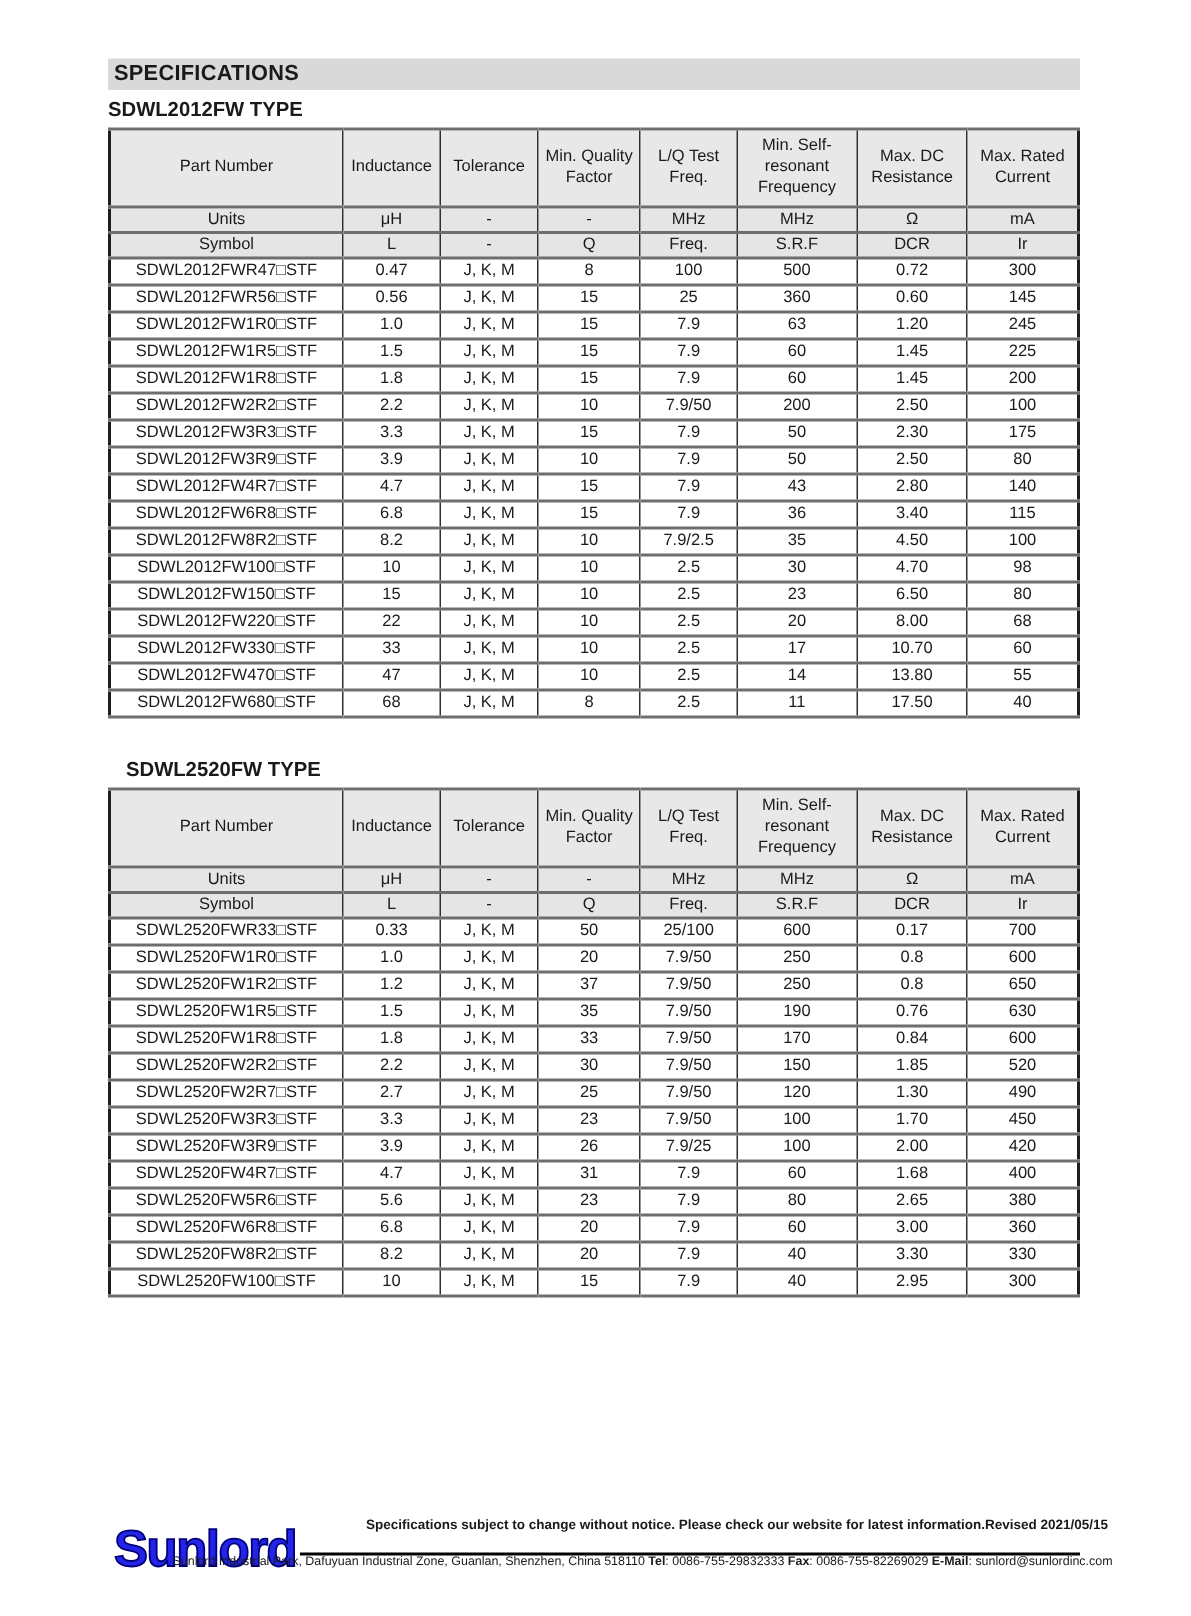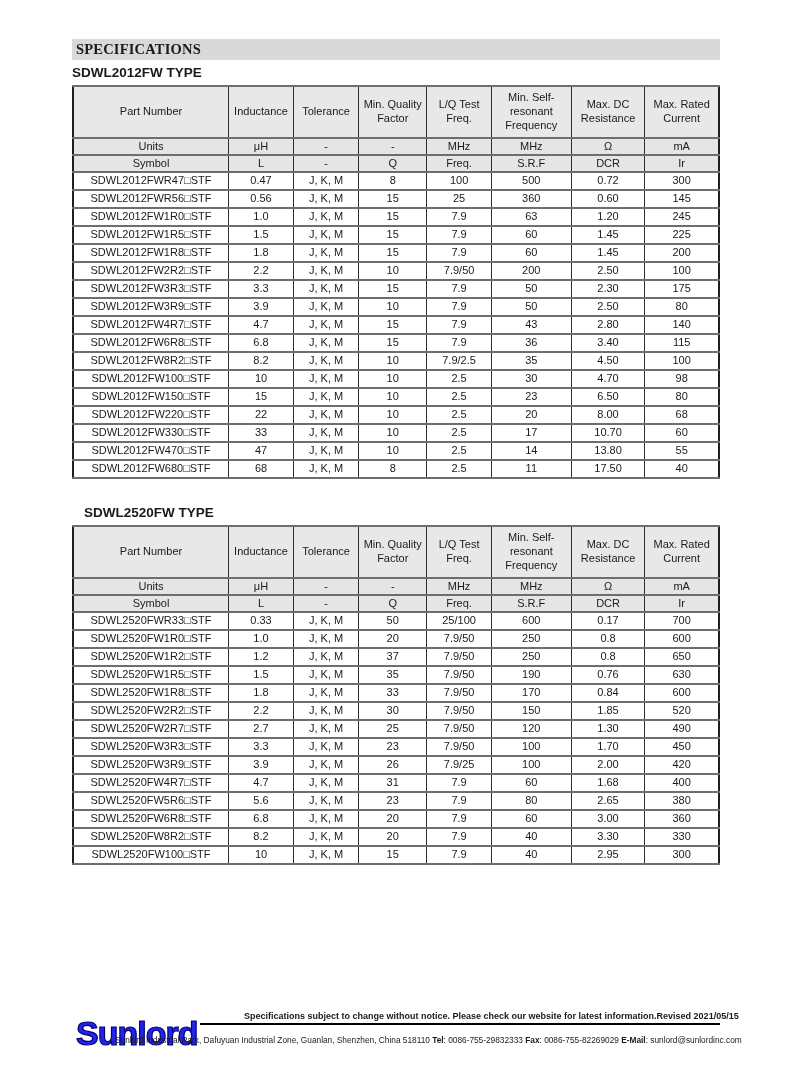--- a/index.html
+++ b/index.html
@@ -16,21 +16,20 @@
     position: relative;
   }
   .spec-bar {
     background: #d9d9d9;
     height: 21px;
     line-height: 21px;
     font-size: 14.5px;
     font-weight: bold;
     padding-left: 4px;
     letter-spacing: 0.2px;
-    font-family: Liberation Serif, serif;
   }
   .type-heading {
     font-size: 13.5px;
     font-weight: bold;
     margin-top: 4px;
     margin-bottom: 4px;
     height: 17px;
     line-height: 17px;
   }
   .type-heading.second {
@@ -100,21 +99,21 @@
   .footer-right {
     position: absolute;
     left: 128px;
     right: 0;
     top: 9px;
   }
   .footer-notice-line {
     display: flex;
     align-items: flex-end;
     border-bottom: 2px solid #000000;
-    padding: 0 2px 2px 44px;
+    padding: 0 2px 14px 44px;
     font-size: 9px;
     font-weight: bold;
     white-space: nowrap;
   }
   .footer-address {
     position: absolute;
     left: -85px;
     right: 0;
     top: 24px;
     font-size: 8.3px;

